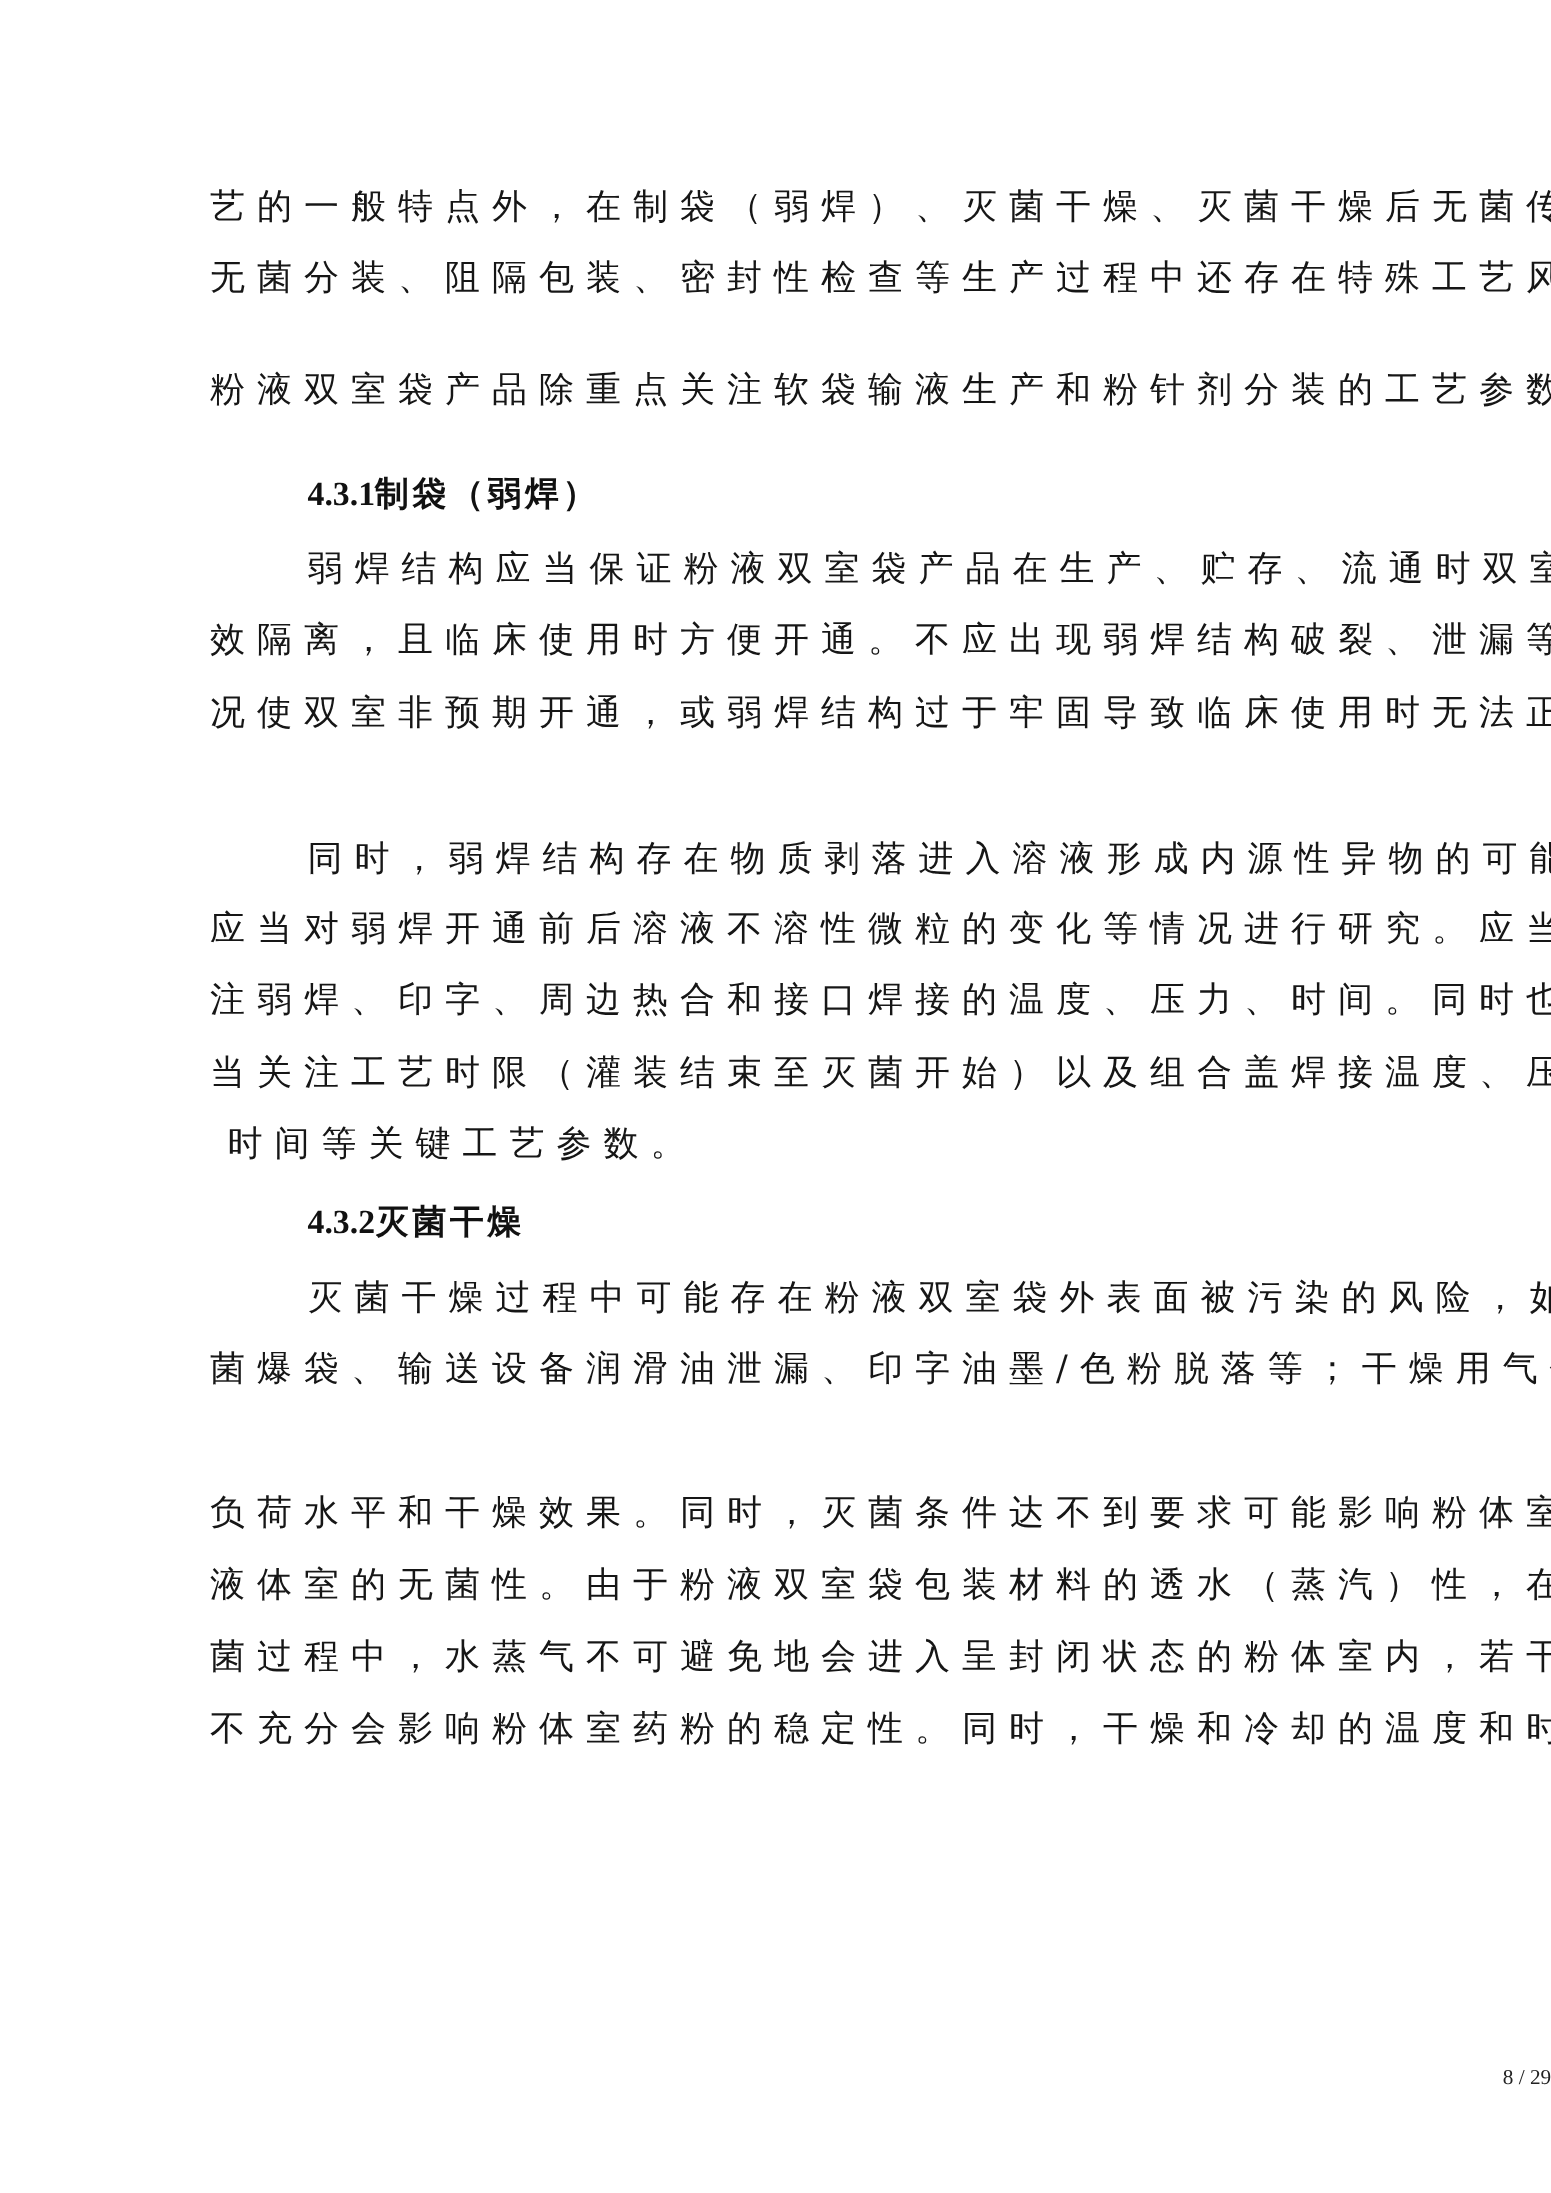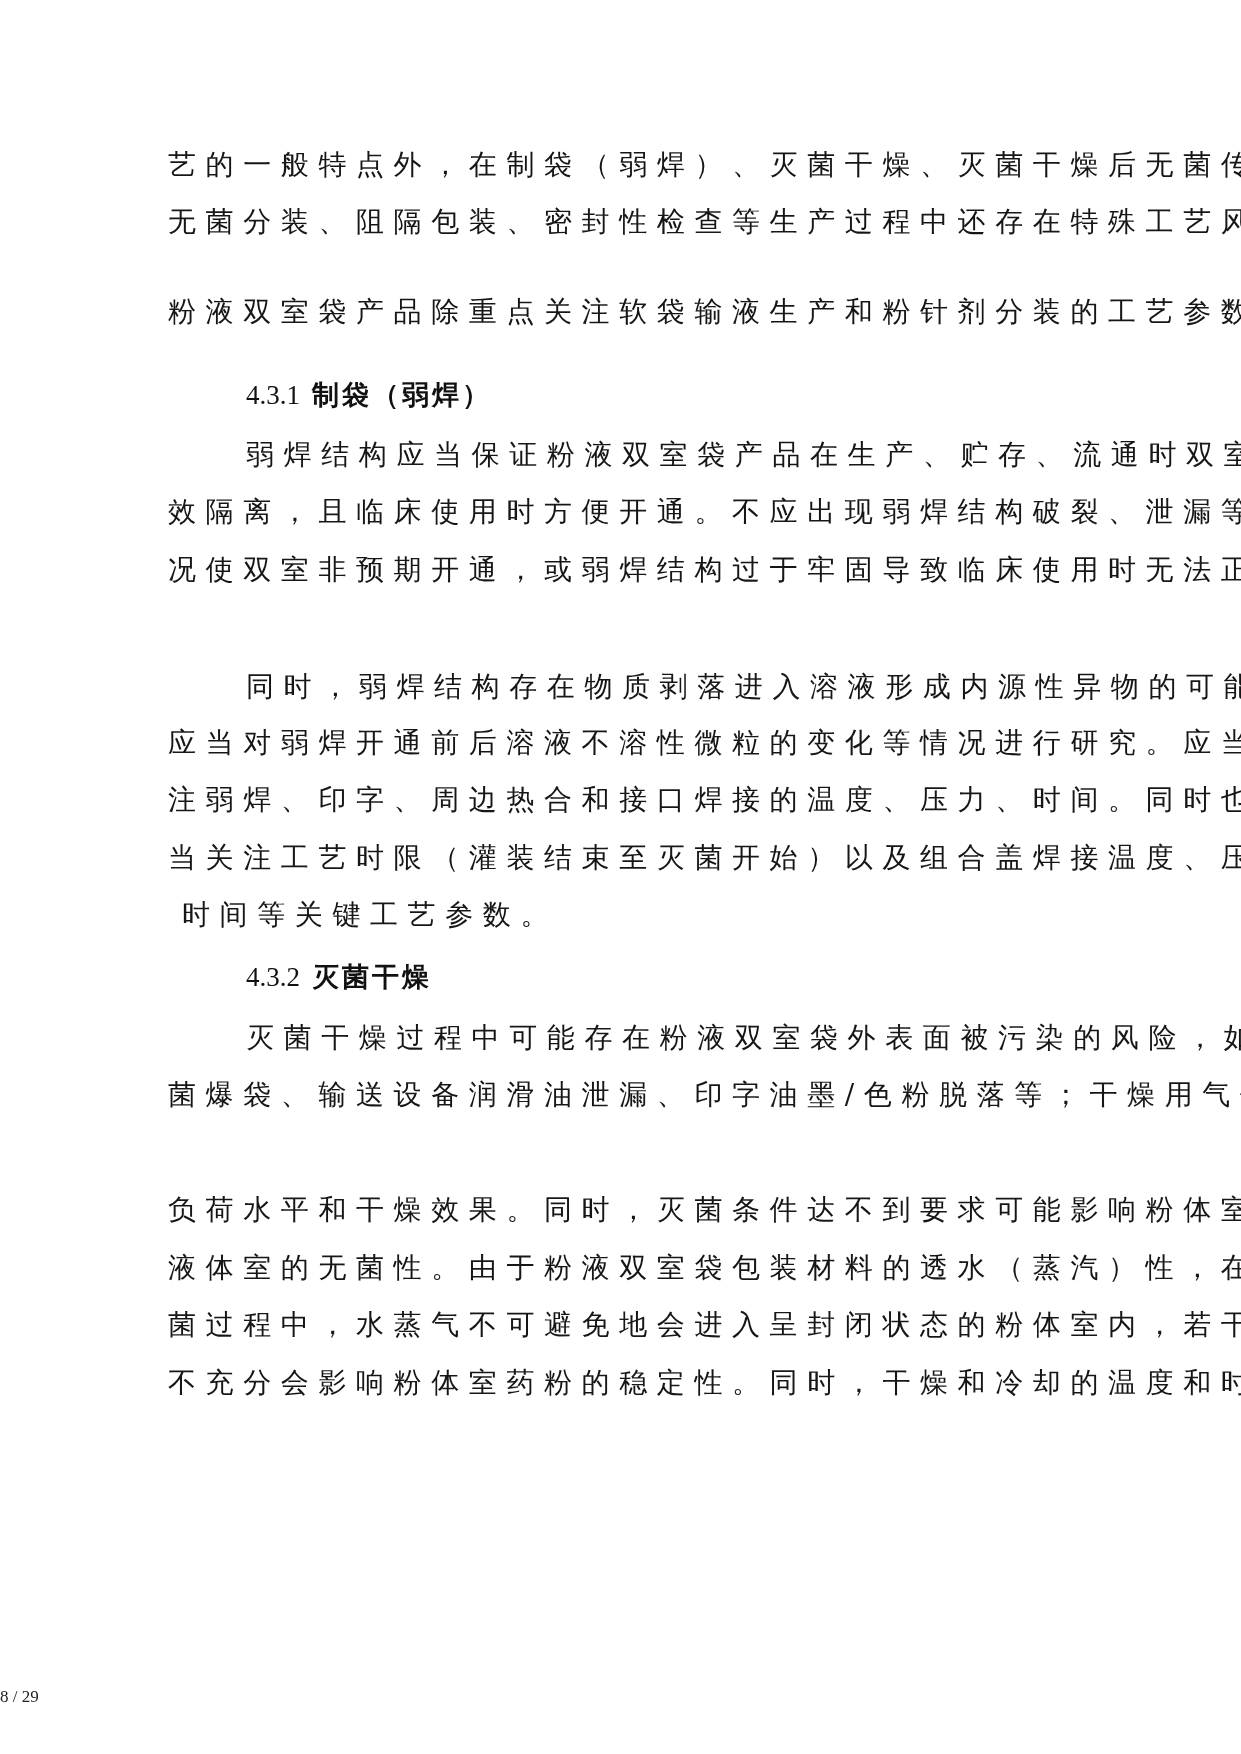--- a/index.html
+++ b/index.html
@@ -4,24 +4,24 @@
 <style>
   html, body { margin:0; padding:0; background:#ffffff; }
   body { width:1241px; height:1754px; position:relative; overflow:hidden;
          font-family: "DejaVu Serif", "Liberation Serif", serif; color:#111; }
   .page { position:absolute; left:0; top:0; width:1241px; height:1754px; background:#fff; }
   .line { position:absolute; left:168px; width:780px; height:40px; font-size:28px;
           line-height:40px; white-space:nowrap; letter-spacing:9.6px; color:#161616; }
   .indent { left:246px; width:700px; }
   .heading { position:absolute; left:246px; font-size:27px; line-height:40px;
              font-weight:bold; white-space:nowrap; color:#111; }
-  .heading .num { font-family:"Liberation Serif", serif; font-weight:normal; margin-right:12px; letter-spacing:0; }
+  .heading .num { font-family:"Liberation Serif", serif; font-weight:bold; margin-right:0; letter-spacing:0; }
   .heading .title { letter-spacing:3px;margin-top:16px; }
-  .page-number { position:absolute; left:0; width:1241px; top:1652px; text-align:left;
-                 font-family:"Liberation Serif", serif; font-size:17px; color:#222;margin-top:35px; }
+  .page-number { position:absolute; left:0; width:1241px; top:1652px; text-align:right;
+                 font-family:"Liberation Serif", serif; font-size:17px; color:#222; }
 </style>
 </head>
 <body>
 
 <div class="page">
 
   <div class="line" style="top:145px;">艺的一般特点外，在制袋（弱焊）、灭菌干燥、灭菌干燥后无菌传递、</div>
   <div class="line" style="top:202px;">无菌分装、阻隔包装、密封性检查等生产过程中还存在特殊工艺风险。</div>
   <div class="line" style="top:276px;margin-top:16px;">粉液双室袋产品除重点关注软袋输液生产和粉针剂分装的工艺参数</div>
 

